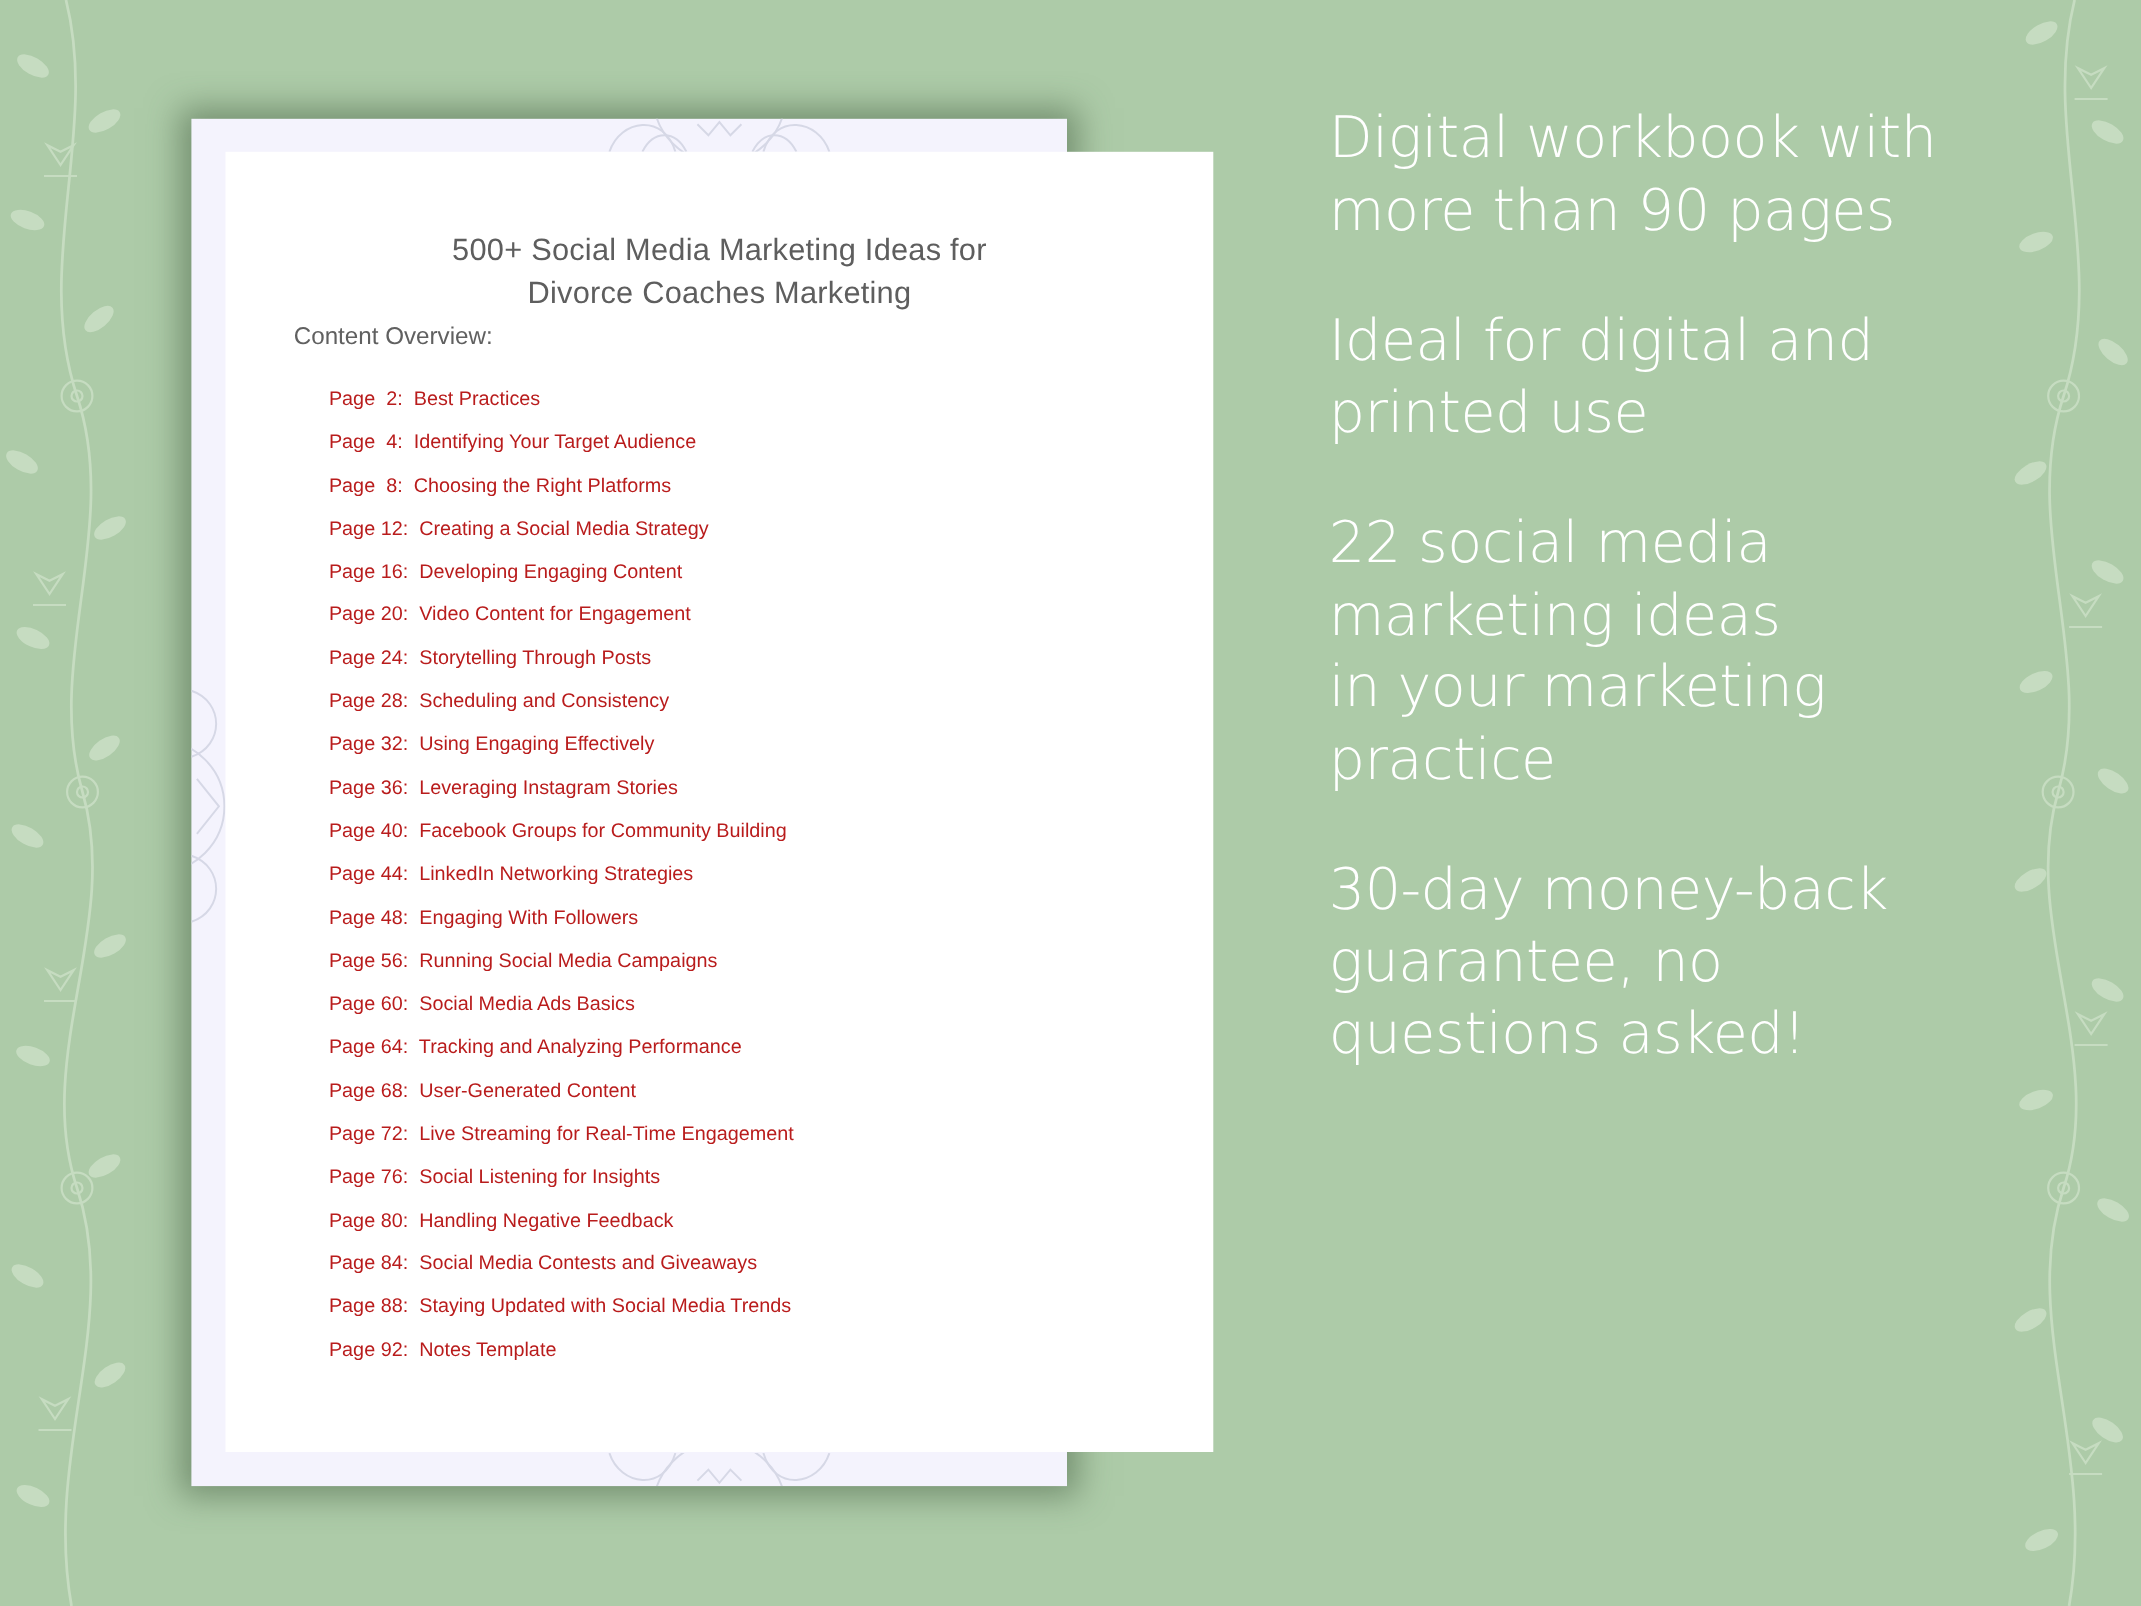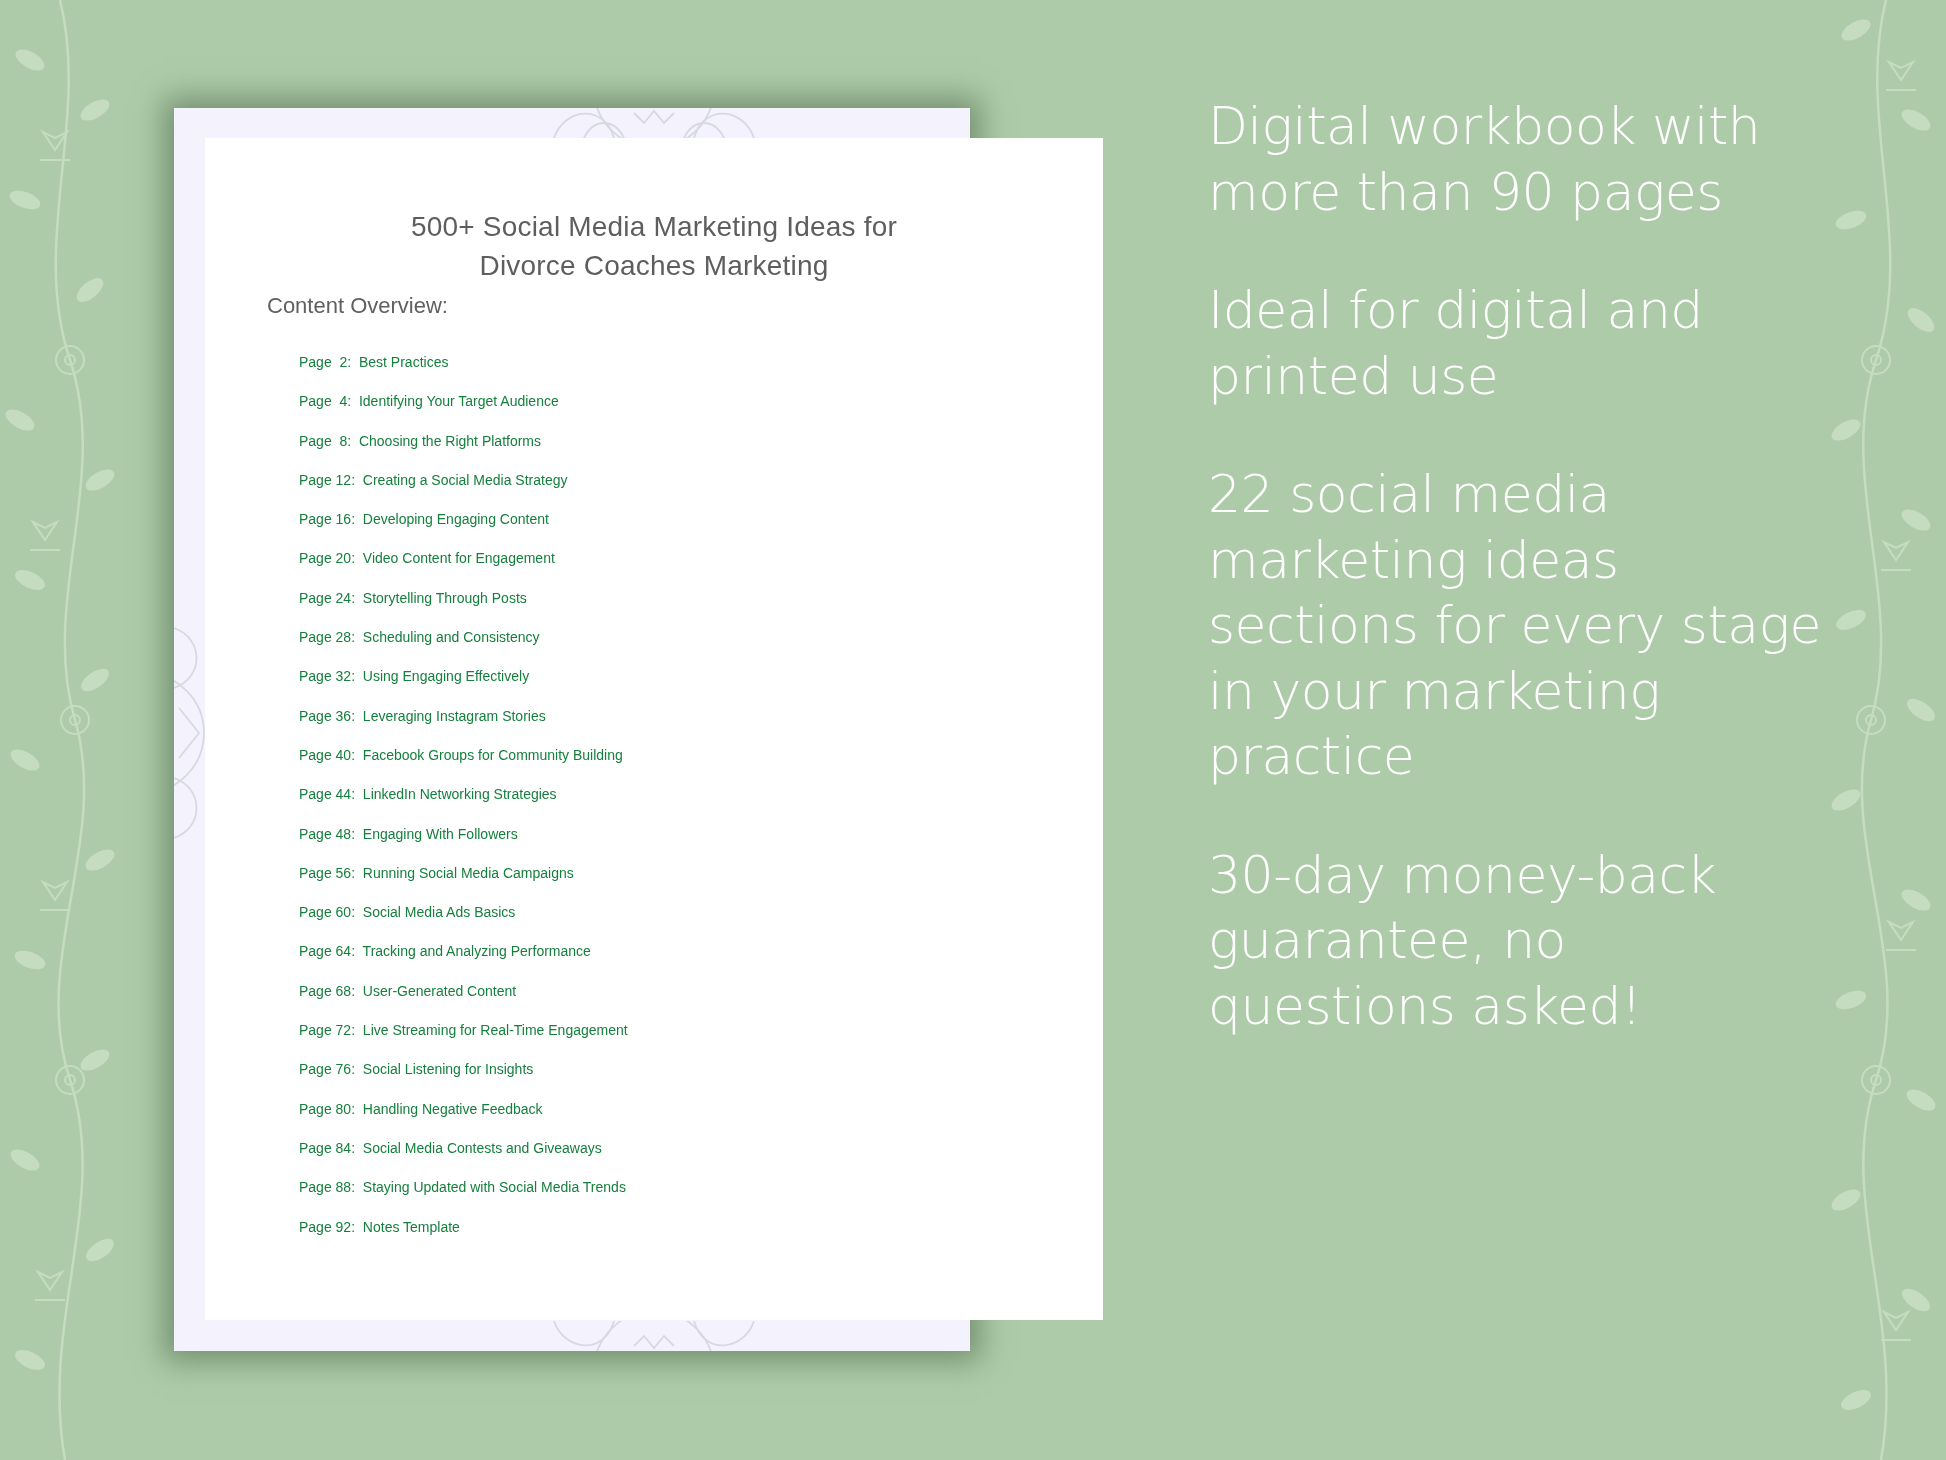--- a/index.html
+++ b/index.html
@@ -41,21 +41,21 @@
   .overview-label {
     position: absolute; left: 62px; top: 155px;
     font-size: 22px; color: #606060; text-align: right;
   }
   .toc-list {
     position: absolute; left: 94px; top: 205px;
     margin: 0; padding: 0; list-style: none;
   }
   .toc-item {
     height: 39.3px; line-height: 39.3px;
-    font-size: 14px; color: #15803d; white-space: pre;
+    font-size: 18px; color: #b91c1c; white-space: pre;
   }
 
   .features {
     position: absolute; left: 1208px; top: 94px; width: 620px;
     color: #ffffff;
     font-family: "DejaVu Sans", "Liberation Sans", sans-serif;
     font-weight: 200;
   }
   .feature {
     font-size: 52px; line-height: 65.5px; margin: 0 0 53px 0;
@@ -206,21 +206,20 @@
     <span>Digital workbook with</span>
     <span>more than 90 pages</span>
   </p>
   <p class="feature">
     <span>Ideal for digital and</span>
     <span>printed use</span>
   </p>
   <p class="feature">
     <span>22 social media</span>
     <span>marketing ideas</span>
-    <span>sections for every stage</span>
     <span>in your marketing</span>
     <span>practice</span>
   </p>
   <p class="feature">
     <span>30-day money-back</span>
     <span>guarantee, no</span>
     <span>questions asked!</span>
   </p>
 </div>
 

